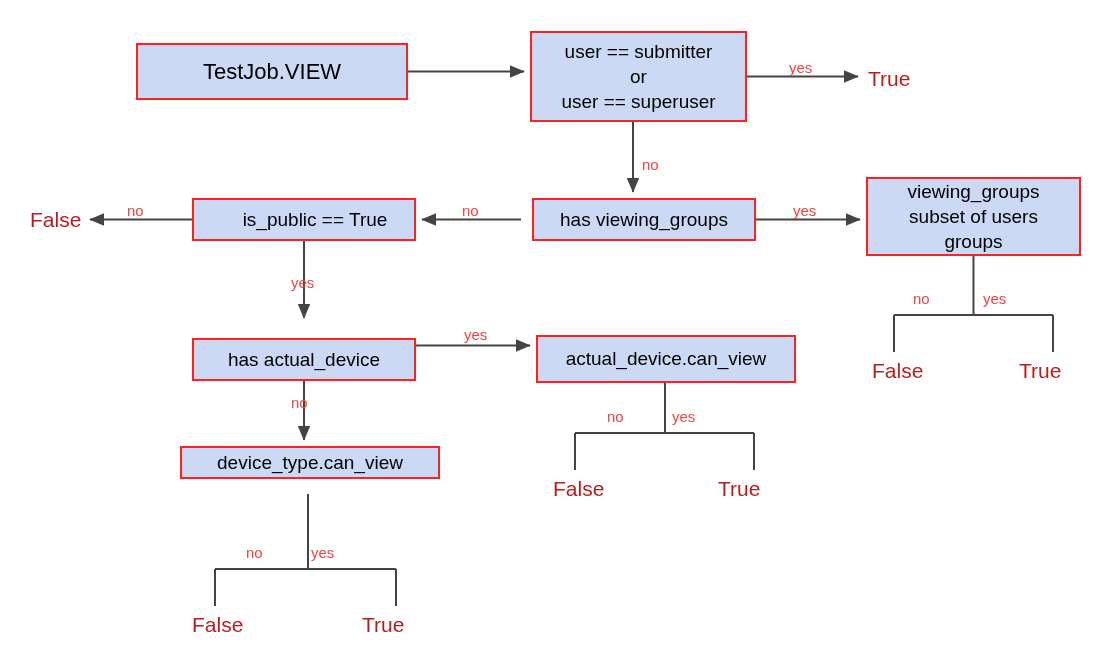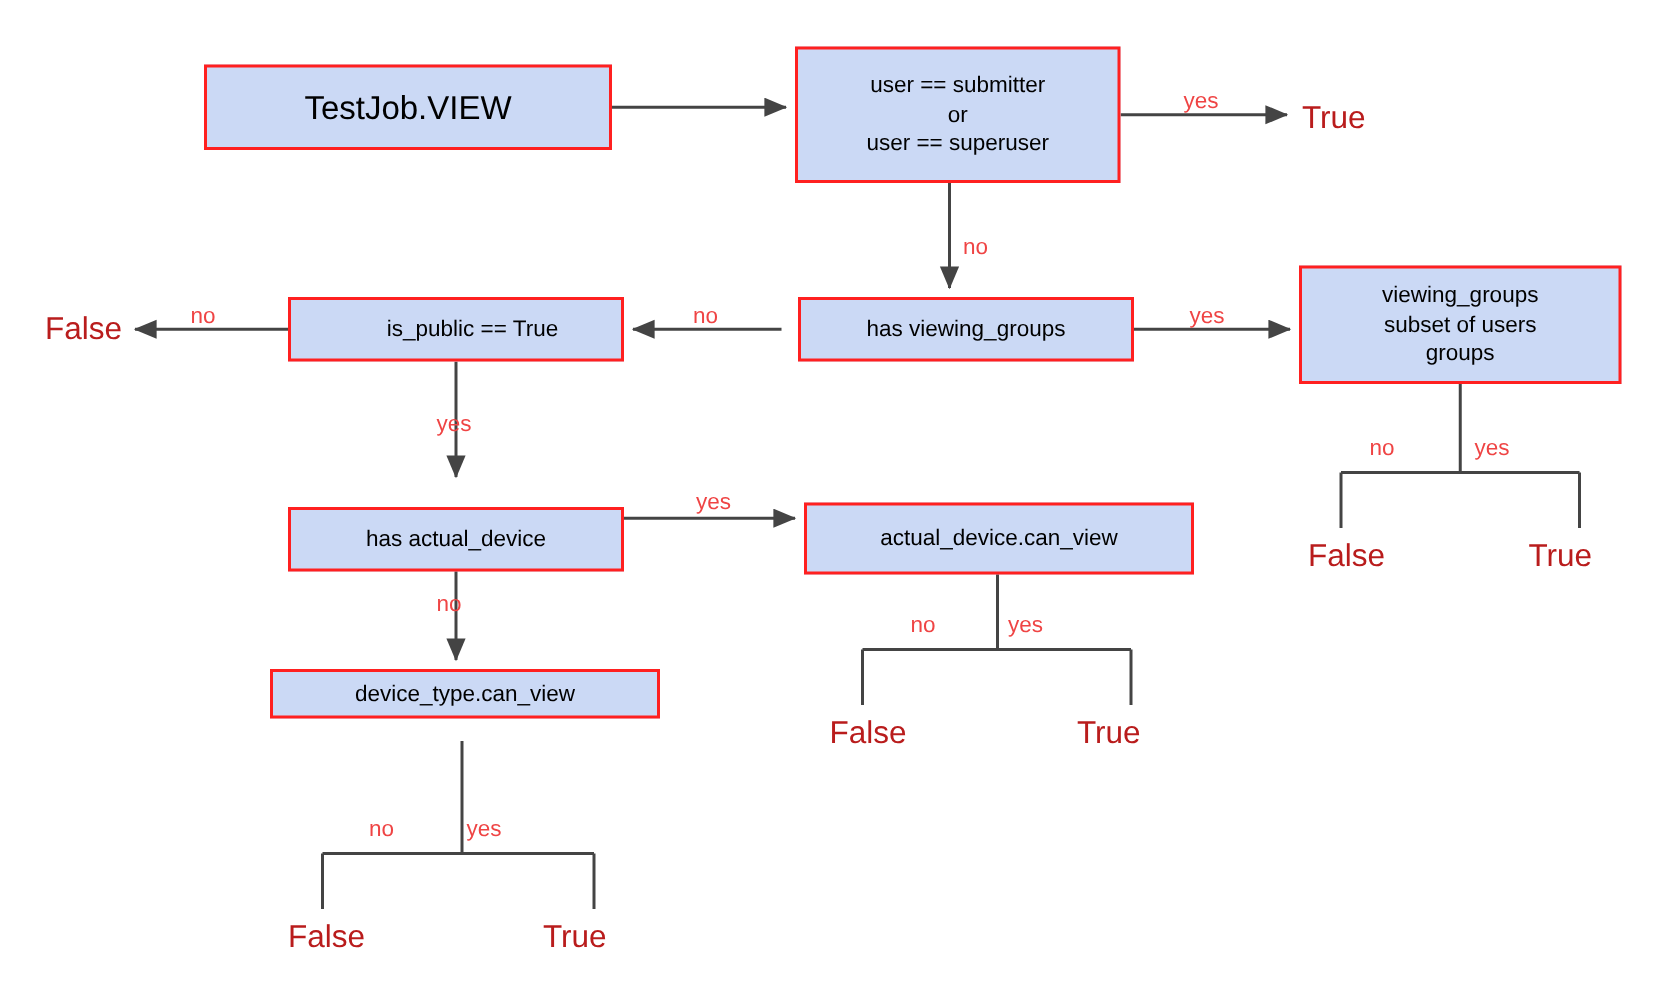--- a/index.html
+++ b/index.html
@@ -30,21 +30,21 @@
   .node {
     position: absolute;
     box-sizing: border-box;
     background: #cbd9f5;
     border: 2px solid #ff2020;
     display: flex;
     align-items: center;
     justify-content: center;
     text-align: center;
     color: #000000;
-    font-size: 15px;
+    font-size: 19px;
     line-height: 1.32;
     white-space: pre-line;
     z-index: 2;
   }
   .node.big {
     font-size: 22px;
   }
   .terminal {
     position: absolute;
     color: #b91c1c;

